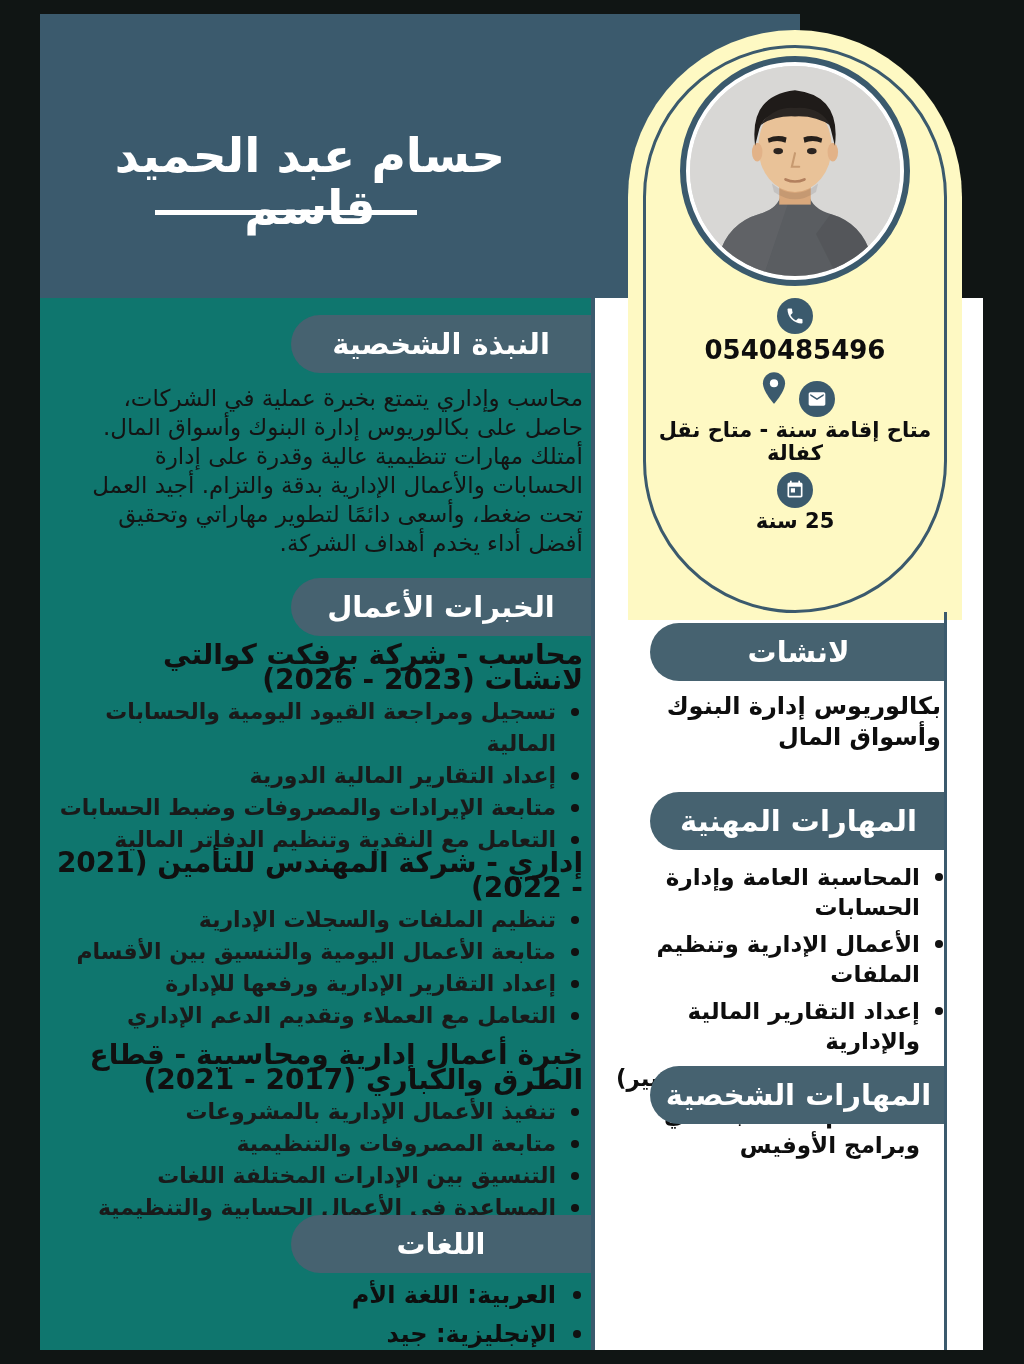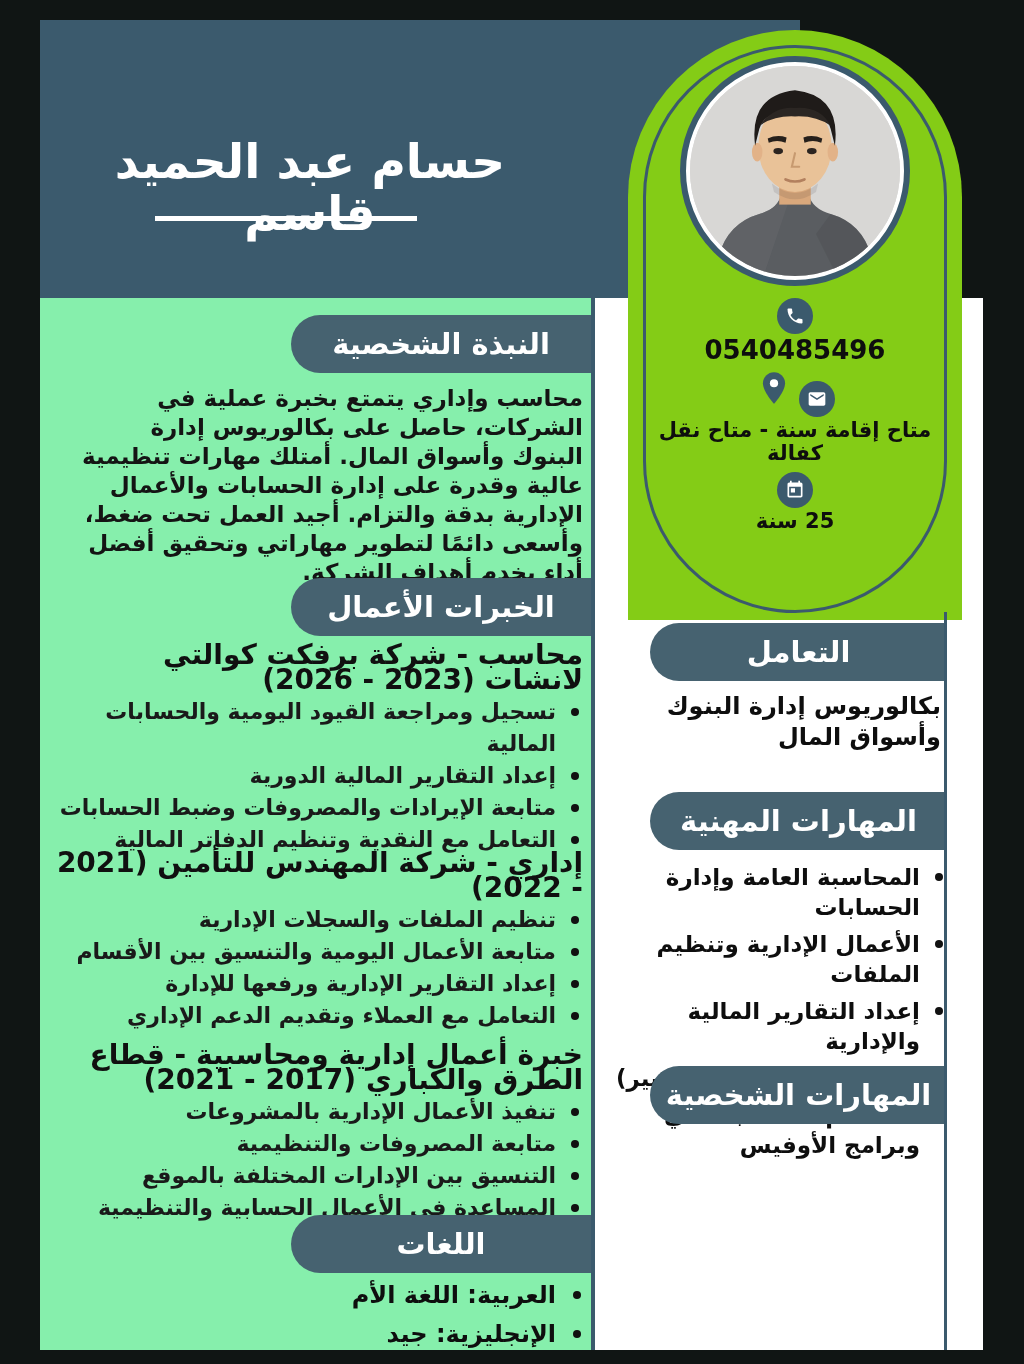--- a/index.html
+++ b/index.html
@@ -7,29 +7,29 @@
   body {
     position:relative;
     background:#101514;
     font-family:"DejaVu Sans", sans-serif;
     overflow:hidden;
     color:#161616;
   }
   .page { position:absolute; inset:0; }
 
   
-  .header { position:absolute; left:40px; top:20px; width:760px; height:284px; background:#3b5a6d; }
+  .header { position:absolute; left:40px; top:14px; width:760px; height:284px; background:#3b5a6d; }
   .name {
     position:absolute; left:20px; top:116px; width:500px;
     color:#ffffff; font-size:47px; font-weight:bold; text-align:center; line-height:1.1;
   }
   .name-underline { position:absolute; left:115px; top:196px; width:262px; height:5px; background:#ffffff; }
 
   
-  .left-panel  { position:absolute; left:40px;  top:298px; width:551px; height:1052px; background:#86efac; }
+  .left-panel  { position:absolute; left:40px;  top:298px; width:551px; height:1052px; background:#0f766e; }
   .divider     { position:absolute; left:591px; top:298px; width:4px;  height:1052px; background:#3b5a6d; z-index:1; }
   .right-panel { position:absolute; left:595px; top:298px; width:388px; height:1052px; background:#ffffff; }
   .right-line  { position:absolute; left:944px; top:612px; width:3px;  height:738px; background:#3b5a6d; z-index:3; }
 
   
   .band {
     position:absolute; right:0; width:300px; height:58px; background:#466270;
     border-radius:29px 0 0 29px; color:#fff; display:flex; align-items:center; justify-content:center;
     font-size:29px; font-weight:bold; z-index:2;
   }
@@ -42,21 +42,21 @@
     border-radius:29px 0 0 29px; color:#fff; display:flex; align-items:center; justify-content:center;
     font-size:29px; font-weight:bold; z-index:2;
   }
   .rband-edu { top:325px; }
   .rband-pro { top:494px; }
   .rband-per { top:768px; }
 
   
   .summary-text {
     position:absolute; top:86px; right:8px; left:32px;
-    font-size:23px; font-weight:700; line-height:29px; text-align:right; color:#141414;
+    font-size:23px; font-weight:400; line-height:29px; text-align:right; color:#141414;
   }
   .job { position:absolute; right:8px; left:16px; text-align:right; }
   .job1 { top:344px; } .job2 { top:552px; } .job3 { top:744px; }
   .job h3 { font-size:28px; font-weight:800; line-height:25px; color:#101010; margin-bottom:4px; }
 
   ul.blist { list-style:none; }
   ul.blist li {
     position:relative; padding-right:27px; font-size:22px; font-weight:600;
     line-height:32px; color:#1a1a1a; 
   }
@@ -88,21 +88,21 @@
     line-height:30px; margin-bottom:7px; text-align:right; color:#0e0e0e;
   }
   ul.skill-list li::before {
     content:""; position:absolute; right:2px; top:11px; width:8px; height:8px;
     border-radius:50%; background:#111;
   }
 
   
   .capsule {
     position:absolute; left:628px; top:30px; width:334px; height:590px;
-    background:#84cc16; border-radius:167px 167px 0 0; z-index:2;
+    background:#fef9c3; border-radius:167px 167px 0 0; z-index:2;
   }
   .capsule-outline {
     position:absolute; left:15px; top:15px; width:304px; height:568px;
     border:3px solid #3b5a6d; border-radius:155px;
   }
   .photo-ring {
     position:absolute; left:52px; top:26px; width:230px; height:230px;
     border-radius:50%; background:#ffffff; border:6px solid #3b5a6d; padding:4px;
   }
   .photo { width:100%; height:100%; border-radius:50%; overflow:hidden; background:#d8d7d5; }
@@ -161,40 +161,40 @@
           <li>التعامل مع العملاء وتقديم الدعم الإداري</li>
         </ul>
     </div>
 
     <div class="job job3">
       <h3>خبرة أعمال إدارية ومحاسبية - قطاع الطرق والكباري (2017 - 2021)</h3>
       <ul class="blist">
 
       <li>تنفيذ الأعمال الإدارية بالمشروعات</li>
           <li>متابعة المصروفات والتنظيمية</li>
-          <li>التنسيق بين الإدارات المختلفة بالموقع</li>
+          <li>التنسيق بين الإدارات المختلفة اللغات</li>
           <li>المساعدة في الأعمال الحسابية والتنظيمية</li>
         </ul>
     </div>
 
     <div class="band band-lang">
       <span>اللغات</span>
     </div>
     <ul class="lang-list">
 
     <li>العربية: اللغة الأم</li>
         <li>الإنجليزية: جيد</li>
       </ul>
   </div>
 
   <div class="divider"></div>
 
   <div class="right-panel" dir="rtl">
     <div class="rband rband-edu">
-      <span>التعامل</span>
+      <span>لانشات</span>
     </div>
     <p class="edu-text">بكالوريوس إدارة البنوك وأسواق المال</p>
 
     <div class="rband rband-pro">
       <span>المهارات المهنية</span>
     </div>
     <ul class="skill-list pro">
 
     <li>المحاسبة العامة وإدارة الحسابات</li>
         <li>الأعمال الإدارية وتنظيم الملفات</li>

